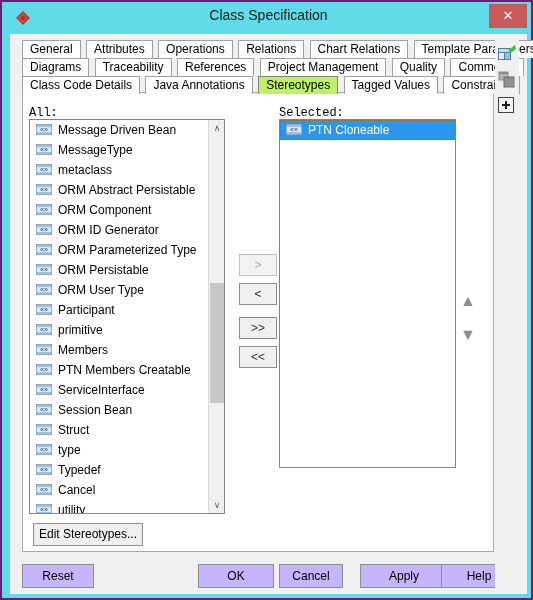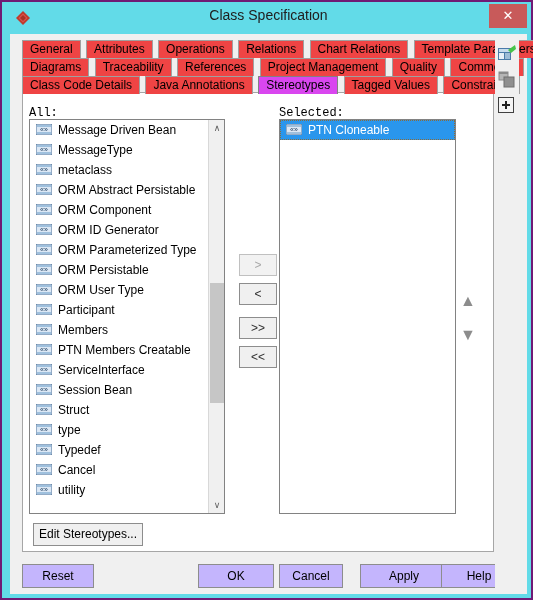--- a/index.html
+++ b/index.html
@@ -82,31 +82,31 @@
   }
   .tab-row.r0 { top: 0px; }
   .tab-row.r1 { top: 18px; }
   .tab-row.r2 { top: 36px; }
   .tab {
     display: inline-block;
     height: 18px;
     line-height: 17px;
     padding: 0 7px;
     margin-right: 2px;
-    background: #ef4444;
+    background: #ffffff;
     border: 1px solid #a0a0a0;
     border-bottom: none;
     box-sizing: border-box;
     font-size: 12px;
     color: #000;
     cursor: pointer;
     vertical-align: top;
   }
   .tab.active {
-    background: #d946ef;
+    background: #bef264;
     border-color: #828282;
     position: relative;
     z-index: 5;
   }
 
   
   #tabpage {
     position: absolute;
     left: 20px; top: 90px;
     width: 472px; height: 460px;
@@ -132,21 +132,21 @@
     border: 1px solid #828282;
     box-sizing: border-box;
     overflow: hidden;
   }
   #list-all {
     left: 27px; top: 117px;
     width: 196px; height: 395px; padding-left: 24px;
   }
   #list-selected {
     left: 277px; top: 117px;
-    width: 177px; height: 395px;
+    width: 177px; height: 349px;
   }
   .list-inner {
     position: absolute;
     left: 0; top: 0;
     right: 0; bottom: 0;
     overflow: hidden;
   }
   #list-all .list-inner { right: 17px; }
 
   .list-item {
@@ -419,20 +419,26 @@
               <rect x="1" y="1" width="14" height="2" fill="#9fc0dd"></rect>
               <rect x="1" y="8" width="14" height="2" fill="#9fc0dd"></rect>
               <text x="8" y="8" font-size="7" text-anchor="middle" fill="#1a3a5c" font-family="Liberation Sans, sans-serif">«»</text>
             </svg></span><span>ORM User Type</span></div>
         <div class="list-item"><span class="st-icon"><svg width="16" height="11" viewBox="0 0 16 11">
               <rect x="0" y="0" width="16" height="11" fill="#dce8f5" stroke="#4a6f96"></rect>
               <rect x="1" y="1" width="14" height="2" fill="#9fc0dd"></rect>
               <rect x="1" y="8" width="14" height="2" fill="#9fc0dd"></rect>
               <text x="8" y="8" font-size="7" text-anchor="middle" fill="#1a3a5c" font-family="Liberation Sans, sans-serif">«»</text>
             </svg></span><span>Participant</span></div>
+        <div class="list-item"><span class="st-icon"><svg width="16" height="11" viewBox="0 0 16 11">
+              <rect x="0" y="0" width="16" height="11" fill="#dce8f5" stroke="#4a6f96"></rect>
+              <rect x="1" y="1" width="14" height="2" fill="#9fc0dd"></rect>
+              <rect x="1" y="8" width="14" height="2" fill="#9fc0dd"></rect>
+              <text x="8" y="8" font-size="7" text-anchor="middle" fill="#1a3a5c" font-family="Liberation Sans, sans-serif">«»</text>
+            </svg></span><span>primitive</span></div>
         <div class="list-item"><span class="st-icon"><svg width="16" height="11" viewBox="0 0 16 11">
               <rect x="0" y="0" width="16" height="11" fill="#dce8f5" stroke="#4a6f96"></rect>
               <rect x="1" y="1" width="14" height="2" fill="#9fc0dd"></rect>
               <rect x="1" y="8" width="14" height="2" fill="#9fc0dd"></rect>
               <text x="8" y="8" font-size="7" text-anchor="middle" fill="#1a3a5c" font-family="Liberation Sans, sans-serif">«»</text>
             </svg></span><span>Members</span></div>
         <div class="list-item"><span class="st-icon"><svg width="16" height="11" viewBox="0 0 16 11">
               <rect x="0" y="0" width="16" height="11" fill="#dce8f5" stroke="#4a6f96"></rect>
               <rect x="1" y="1" width="14" height="2" fill="#9fc0dd"></rect>
               <rect x="1" y="8" width="14" height="2" fill="#9fc0dd"></rect>

